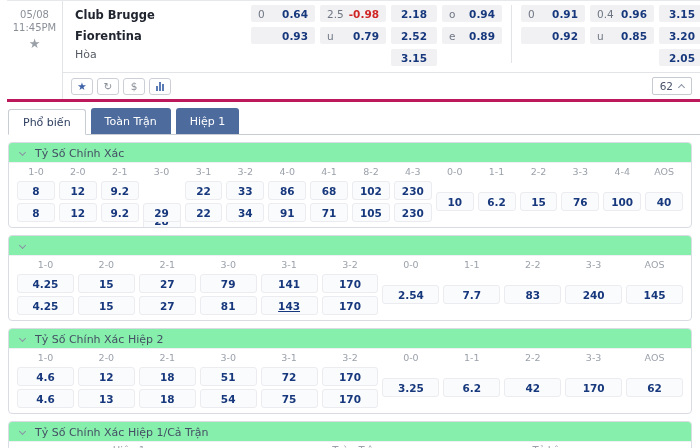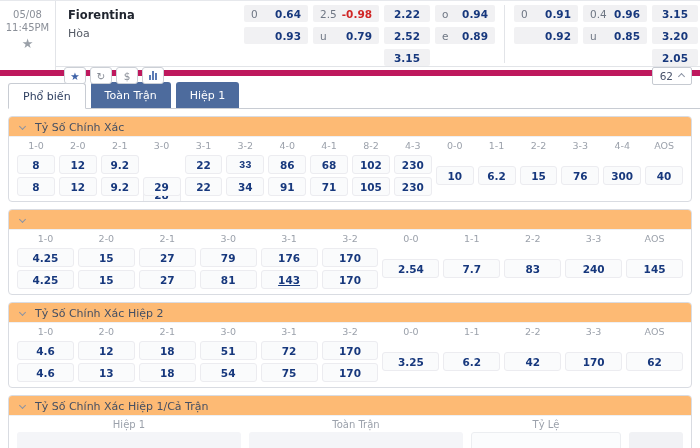--- a/index.html
+++ b/index.html
@@ -1,20 +1,20 @@
 <!DOCTYPE html>
 <html><head>
 <meta charset="utf-8">
 <style>
   * { box-sizing: border-box; margin: 0; padding: 0; }
   html,body { width:700px; height:448px; overflow:hidden; background:#fff;
     font-family:"DejaVu Sans","Liberation Sans",sans-serif; color:#222; }
 
   
-  .match-header { display:flex; height:76px; border-top:1px solid #e6e8ec; border-bottom:6px solid #be185d; }
+  .match-header { display:flex; height:102px; border-top:1px solid #e6e8ec; border-bottom:3px solid #be185d;margin-left:7px; }
   .date-cell { width:56px; flex-shrink:0; border-right:1px solid #e2e4e8; text-align:center; padding-top:7px;
     font-size:10px; color:#8a8f98; line-height:13px; }
   .fav-star { color:#9aa0a8; font-size:13px; margin-top:3px; display:inline-block; }
   .header-main { flex:1; display:flex; flex-direction:column; min-width:0; }
   .header-top { flex:1; display:flex; }
   .teams { width:188px; flex-shrink:0; padding:5px 0 0 12px; }
   .team { font-size:11.5px; font-weight:bold; color:#20252f; height:21px; line-height:18px; }
   .draw-label { font-size:11px; color:#555b66; height:16px; }
   .odds-area { flex:1; display:flex; gap:5px; padding-top:4px; align-items:flex-start; }
   .ocol { display:flex; flex-direction:column; gap:5px; }
@@ -48,21 +48,21 @@
   .tabs { margin:6px 0 0 8px; display:flex; align-items:flex-end; border-bottom:1px solid #c8ccd3; height:27px; }
   .tab { height:26px; display:flex; align-items:center; padding:0 14px; font-size:11px; margin-right:5px;
     border-top-left-radius:3px; border-top-right-radius:3px; cursor:pointer; }
   .tab.active { background:#fff; border:1px solid #c8ccd3; border-bottom:1px solid #fff;
     color:#2d3e5f; margin-bottom:-1px; }
   .tab.inactive { background:#4d6b9d; color:#fff; }
 
   
   .section { margin:7px 8px 0; border:1px solid #d9dce2; border-radius:4px; background:#fff; overflow:hidden; }
   .section-header { display:flex; align-items:center; gap:10px; padding:3px 11px 2px; height:20px;
-    font-size:11px; color:#444f63; border-bottom:1px solid #eef0f3; background:#fdba74; cursor:pointer; }
+    font-size:11px; color:#444f63; border-bottom:1px solid #eef0f3; background:#86efac; cursor:pointer; }
   .score-grid { display:grid; padding:2px 8px 5px; column-gap:4px; row-gap:3px;
     grid-template-rows:13px 19px 19px; }
   .score-head { font-size:9.5px; color:#9ba1ab; text-align:center; align-self:center; }
   .odds-cell { background:#fafbfc; border:1px solid #ececf0; border-radius:3px; color:#17387d;
     font-weight:bold; font-size:10.5px; display:flex; align-items:center; justify-content:center;
     height:19px; cursor:pointer; }
 
   
   .htft-body { padding:1px 8px 6px; }
   .htft-labels { display:grid; grid-template-columns:224px 214px 150px 1fr; column-gap:8px;
@@ -81,20 +81,21 @@
 
 <div class="match-header">
   <div class="date-cell">
     <div>05/08</div>
     <div>11:45PM</div>
     <span class="fav-star">★</span>
   </div>
   <div class="header-main">
     <div class="header-top">
       <div class="teams">
+        <div class="team">Club Brugge</div>
         <div class="team">Fiorentina</div>
         <div class="draw-label">Hòa</div>
       </div>
       <div class="odds-area">
         <div class="ocol w-ah">
           <div class="ocell">
             <span class="lab">0</span>
             <span class="val">0.64</span>
           </div>
           <div class="ocell">
@@ -107,21 +108,21 @@
             <span class="lab">2.5</span>
             <span class="val neg">-0.98</span>
           </div>
           <div class="ocell">
             <span class="lab">u</span>
             <span class="val">0.79</span>
           </div>
         </div>
         <div class="ocol w-x12">
           <div class="ocell center">
-            <span class="val">2.22</span>
+            <span class="val">2.18</span>
           </div>
           <div class="ocell center">
             <span class="val">2.52</span>
           </div>
           <div class="ocell center">
             <span class="val">3.15</span>
           </div>
         </div>
         <div class="ocol w-oe">
           <div class="ocell">
@@ -219,21 +220,21 @@
       <div class="score-head" style="grid-area: 1 / 3;">2-1</div>
       <div class="odds-cell" style="grid-area: 2 / 3;">9.2</div>
       <div class="odds-cell" style="grid-area: 3 / 3;">9.2</div>
       <div class="score-head" style="grid-area: 1 / 4;">3-0</div>
       <div class="odds-cell" style="grid-area: 2 / 4; margin-top: 30px;">28</div>
       <div class="odds-cell" style="grid-area: 3 / 4;">29</div>
       <div class="score-head" style="grid-area: 1 / 5;">3-1</div>
       <div class="odds-cell" style="grid-area: 2 / 5;">22</div>
       <div class="odds-cell" style="grid-area: 3 / 5;">22</div>
       <div class="score-head" style="grid-area: 1 / 6;">3-2</div>
-      <div class="odds-cell" style="grid-area: 2 / 6; font-family: Liberation Mono, monospace;">33</div>
+      <div class="odds-cell" style="grid-area: 2 / 6;">33</div>
       <div class="odds-cell" style="grid-area: 3 / 6;">34</div>
       <div class="score-head" style="grid-area: 1 / 7;">4-0</div>
       <div class="odds-cell" style="grid-area: 2 / 7;">86</div>
       <div class="odds-cell" style="grid-area: 3 / 7;">91</div>
       <div class="score-head" style="grid-area: 1 / 8;">4-1</div>
       <div class="odds-cell" style="grid-area: 2 / 8;">68</div>
       <div class="odds-cell" style="grid-area: 3 / 8;">71</div>
       <div class="score-head" style="grid-area: 1 / 9;">8-2</div>
       <div class="odds-cell" style="grid-area: 2 / 9;">102</div>
       <div class="odds-cell" style="grid-area: 3 / 9;">105</div>
@@ -242,21 +243,21 @@
       <div class="odds-cell" style="grid-area: 3 / 10;">230</div>
       <div class="score-head" style="grid-area: 1 / 11;">0-0</div>
       <div class="odds-cell" style="grid-area: 2 / 11 / 4; align-self: center;">10</div>
       <div class="score-head" style="grid-area: 1 / 12;">1-1</div>
       <div class="odds-cell" style="grid-area: 2 / 12 / 4; align-self: center;">6.2</div>
       <div class="score-head" style="grid-area: 1 / 13;">2-2</div>
       <div class="odds-cell" style="grid-area: 2 / 13 / 4; align-self: center;">15</div>
       <div class="score-head" style="grid-area: 1 / 14;">3-3</div>
       <div class="odds-cell" style="grid-area: 2 / 14 / 4; align-self: center;">76</div>
       <div class="score-head" style="grid-area: 1 / 15;">4-4</div>
-      <div class="odds-cell" style="grid-area: 2 / 15 / 4; align-self: center;">300</div>
+      <div class="odds-cell" style="grid-area: 2 / 15 / 4; align-self: center;">100</div>
       <div class="score-head" style="grid-area: 1 / 16;">AOS</div>
       <div class="odds-cell" style="grid-area: 2 / 16 / 4; align-self: center;">40</div>
     </div>
 </section>
 
 <section class="section">
   <div class="section-header">
     <span class="chev"></span>
   </div>
   <div class="score-grid" style="grid-template-columns: repeat(11, 1fr);">
@@ -266,21 +267,21 @@
       <div class="score-head" style="grid-area: 1 / 2;">2-0</div>
       <div class="odds-cell" style="grid-area: 2 / 2;">15</div>
       <div class="odds-cell" style="grid-area: 3 / 2;">15</div>
       <div class="score-head" style="grid-area: 1 / 3;">2-1</div>
       <div class="odds-cell" style="grid-area: 2 / 3;">27</div>
       <div class="odds-cell" style="grid-area: 3 / 3;">27</div>
       <div class="score-head" style="grid-area: 1 / 4;">3-0</div>
       <div class="odds-cell" style="grid-area: 2 / 4;">79</div>
       <div class="odds-cell" style="grid-area: 3 / 4;">81</div>
       <div class="score-head" style="grid-area: 1 / 5;">3-1</div>
-      <div class="odds-cell" style="grid-area: 2 / 5;">176</div>
+      <div class="odds-cell" style="grid-area: 2 / 5;">141</div>
       <div class="odds-cell" style="grid-area: 3 / 5; text-decoration: underline;">143</div>
       <div class="score-head" style="grid-area: 1 / 6;">3-2</div>
       <div class="odds-cell" style="grid-area: 2 / 6;">170</div>
       <div class="odds-cell" style="grid-area: 3 / 6;">170</div>
       <div class="score-head" style="grid-area: 1 / 7;">0-0</div>
       <div class="odds-cell" style="grid-area: 2 / 7 / 4; align-self: center;">2.54</div>
       <div class="score-head" style="grid-area: 1 / 8;">1-1</div>
       <div class="odds-cell" style="grid-area: 2 / 8 / 4; align-self: center;">7.7</div>
       <div class="score-head" style="grid-area: 1 / 9;">2-2</div>
       <div class="odds-cell" style="grid-area: 2 / 9 / 4; align-self: center;">83</div>

